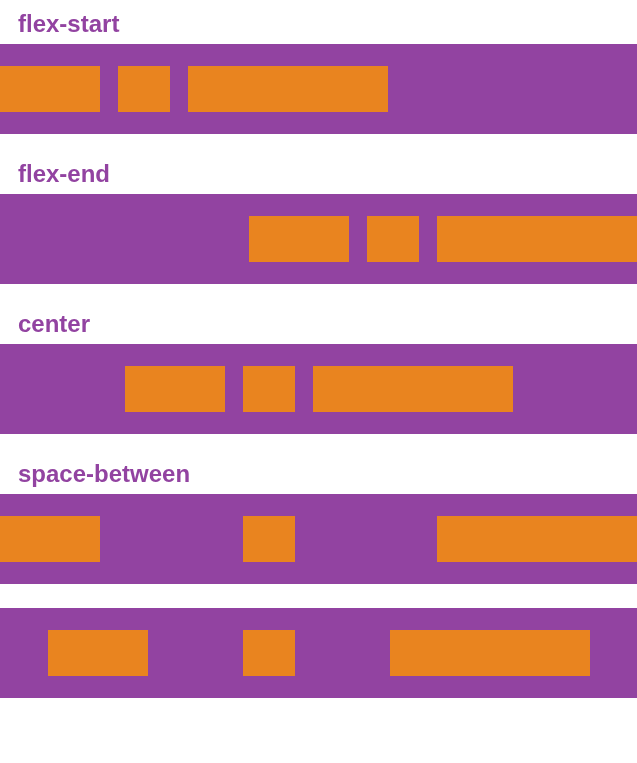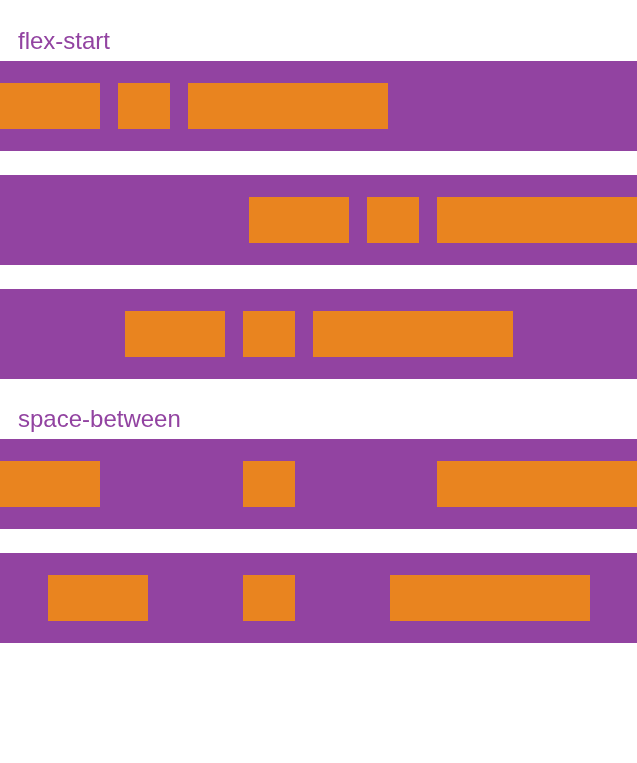--- a/index.html
+++ b/index.html
@@ -8,23 +8,22 @@
       background: #fff;
       width: 637px;
       padding: 8px 0 20px 0;
     }
     .example {
       margin-bottom: 24px;
     }
     .label {
       color: #9243a1;
       font-size: 24px;
-      font-weight: 400;
+      font-weight: 700;
       padding: 2px 0 6px 18px;
-      margin-top: 17px;
     }
     .container {
       background: #9243a1;
       height: 90px;
       display: flex;
       align-items: center;
       gap: 18px;
       padding: 0;
     }
     .container[data-jc="flex-start"]  { justify-content: flex-start; }
@@ -46,28 +45,30 @@
 <div class="example">
   <div class="label">flex-start</div>
   <div class="container" data-jc="flex-start">
     <div class="item w1"></div>
     <div class="item w2"></div>
     <div class="item w3"></div>
   </div>
 </div>
 
 <div class="example">
+  <div class="label">flex-end</div>
   <div class="container" data-jc="flex-end">
     <div class="item w1"></div>
     <div class="item w2"></div>
     <div class="item w3"></div>
   </div>
 </div>
 
 <div class="example">
+  <div class="label">center</div>
   <div class="container" data-jc="center">
     <div class="item w1"></div>
     <div class="item w2"></div>
     <div class="item w3"></div>
   </div>
 </div>
 
 <div class="example">
   <div class="label">space-between</div>
   <div class="container" data-jc="space-between">

